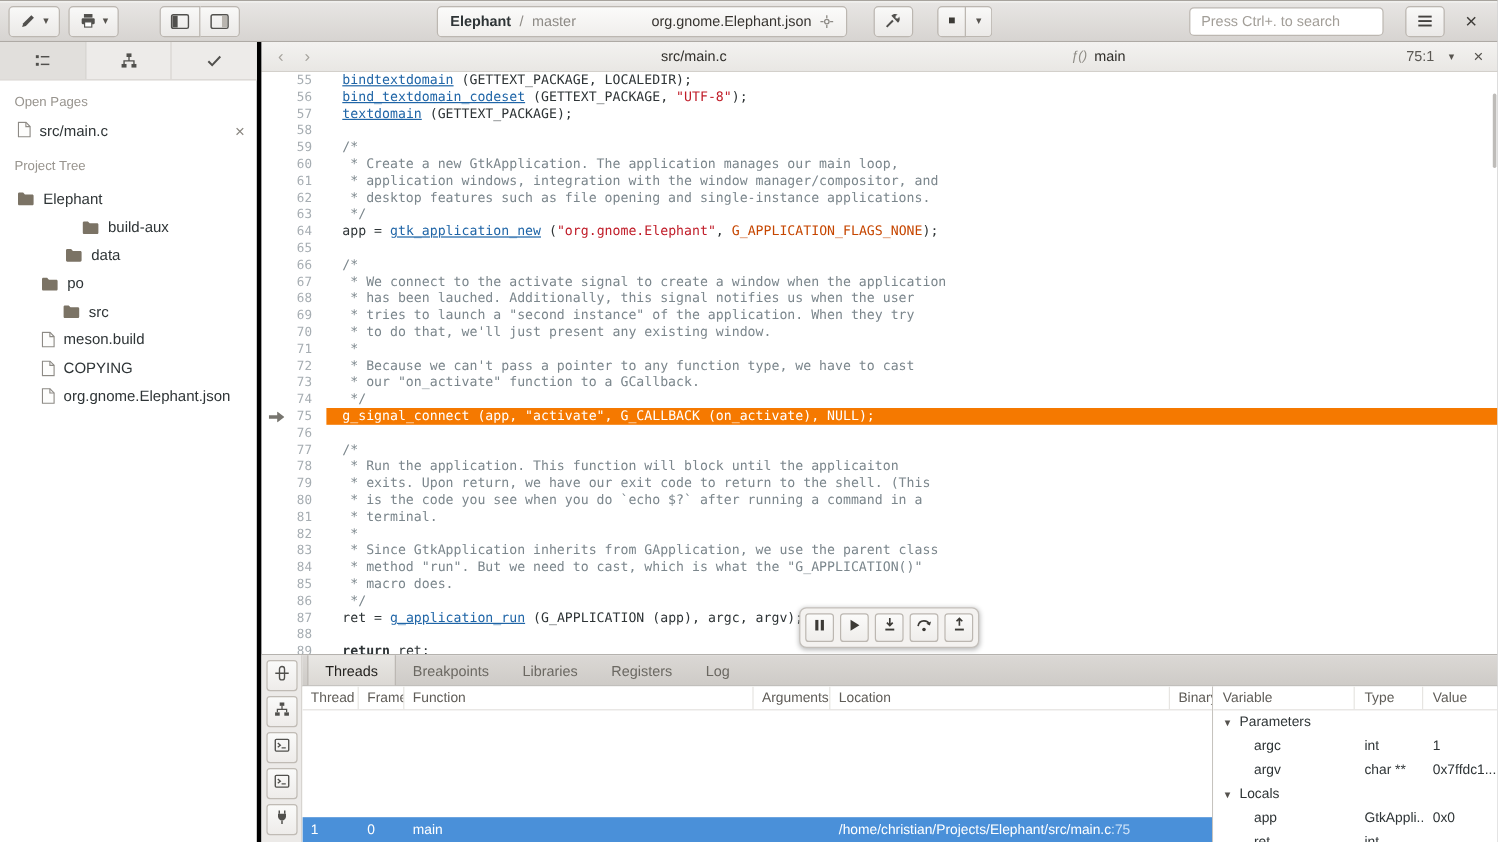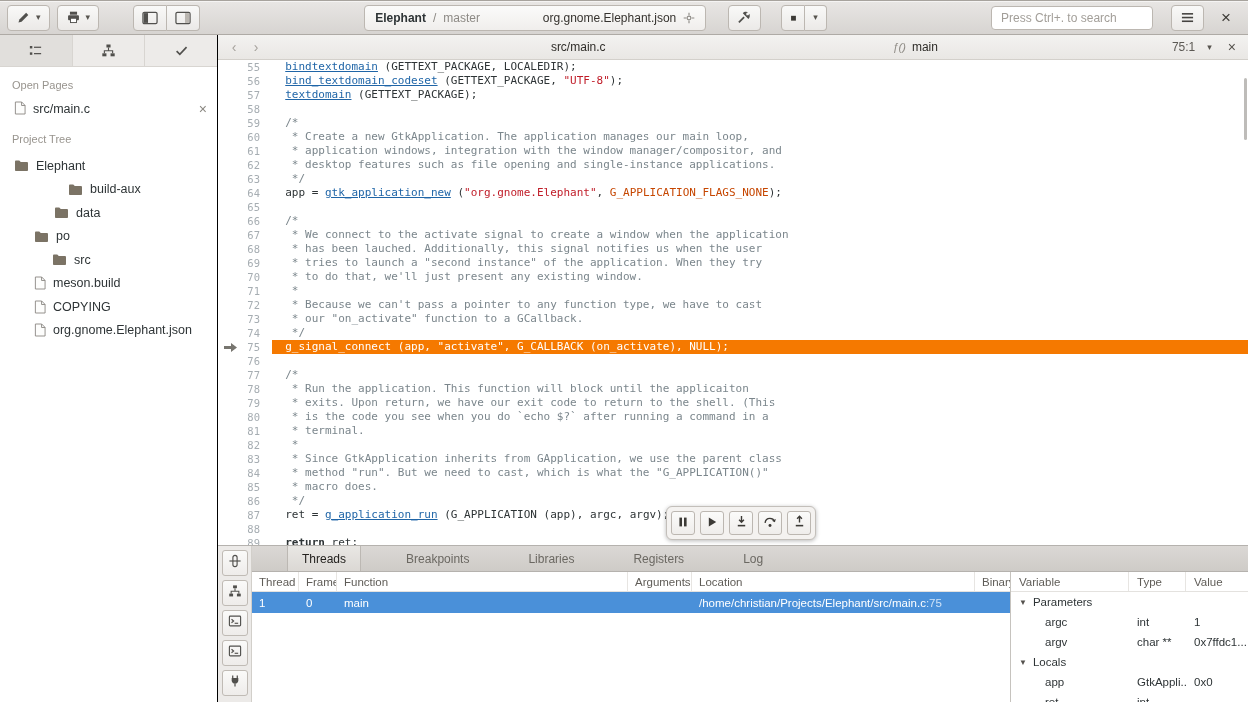--- a/index.html
+++ b/index.html
@@ -39,21 +39,21 @@
     width:162px; height:24px; border:1px solid #bcb7b1; border-radius:4px; background:#fff;
     font-size:12px; color:#333; padding:0 9px; outline:none;
     font-family:"Liberation Sans","DejaVu Sans",sans-serif;
   }
   .search-entry::placeholder{ color:#a29e98; }
   .winclose{ width:30px; height:28px; display:flex; align-items:center; justify-content:center;
     font-size:17px; color:#3d3b37; background:transparent; border:none; }
   
   .content{ flex:1; display:flex; min-height:0; }
   
-  .sidebar{ width:218px; flex:none; background:#fff; border-right:1px solid #000000; display:flex; flex-direction:column; }
+  .sidebar{ width:218px; flex:none; background:#fff; border-right:4px solid #000000; display:flex; flex-direction:column; }
   .sidebar-tabs{ height:32px; flex:none; display:flex; background:#edebe9; border-bottom:1px solid #d8d5d1; }
   .stab{ flex:1; display:flex; align-items:center; justify-content:center; border-right:1px solid #d8d5d1; }
   .stab:last-child{ border-right:none; }
   .stab.active{ background:#e1dfdc; }
   .section-label{ font-size:11px; color:#98948e; padding:12px 12px 6px 12px; }
   .open-page-row{ height:24px; display:flex; align-items:center; gap:7px; padding:0 10px 0 14px; font-size:12.5px; }
   .op-close{ margin-left:auto; color:#8a8781; font-size:14px; line-height:1; }
   .tree{ padding-top:3px; }
   .tree-row{ height:23.5px; display:flex; align-items:center; gap:7px; font-size:12.5px; color:#2e3436; }
   .tree-row .ticon{ display:flex; }
@@ -95,24 +95,24 @@
     background:linear-gradient(#fbfbfa,#efedeb); border:1px solid #bcb7b1; border-radius:3px; }
   
   .bottom-panel{ height:157px; flex:none; display:flex; border-top:1px solid #b5b2ae; background:#fff; }
   .panel-strip{ width:34px; flex:none; background:#eceae8; border-right:1px solid #d2cfca;
     display:flex; flex-direction:column; align-items:center; padding-top:4px; gap:4px; }
   .strip-btn{ width:26px; height:26px; flex:none; display:flex; align-items:center; justify-content:center;
     background:linear-gradient(#fafaf9,#eeeceA); border:1px solid #c0bbb5; border-radius:3px; }
   .panel-main{ flex:1; display:flex; flex-direction:column; min-width:0; }
   .panel-tabs{ height:26px; flex:none; display:flex; align-items:stretch; padding-left:4px;
     background:linear-gradient(#dbd8d5,#cecbc7); border-bottom:1px solid #b5b2ae; }
-  .ptab{ padding:0 14px; display:flex; align-items:center; font-size:12px; color:#6b6862;margin-left:31px; }
+  .ptab{ padding:0 14px; display:flex; align-items:center; font-size:12px; color:#6b6862; }
   .ptab.active{ color:#24221f; background:linear-gradient(#e9e7e4,#dbd8d4); border-left:1px solid #bcb8b3; border-right:1px solid #bcb8b3; }
   .panel-body{ flex:1; display:flex; min-height:0; }
-  .threads-area{ width:759px; flex:none; display:flex; flex-direction:column; border-right:1px solid #c6c3be; background:#fff; overflow:hidden; }
+  .threads-area{ width:759px; flex:none; display:flex; flex-direction:column; border-right:1px solid #c6c3be; background:#fff; overflow:hidden;justify-content:space-between; }
   .tgrid{ display:grid; grid-template-columns:47px 38px 291px 64px 283px 1fr; }
   .t-header{ height:20px; flex:none; border-bottom:1px solid #e4e2df; }
   .t-hcell{ font-size:11.5px; color:#5f5c57; display:flex; align-items:center; padding-left:7px; border-right:1px solid #e7e5e2; overflow:hidden; }
   .t-hcell:last-child{ border-right:none; }
   .t-row{ height:21px; font-size:11.5px; align-items:center; }
   .t-row.selected{ background:var(--color-selected-row-bg,#4a90d9); color:#fff; }
   .t-cell{ padding-left:7px; white-space:nowrap; overflow:hidden; }
   .loc-line{ color:#cfe3f8; }
   .vars-area{ flex:1; display:flex; flex-direction:column; background:#fff; overflow:hidden; }
   .vgrid{ display:grid; grid-template-columns:118px 57px 1fr; }

